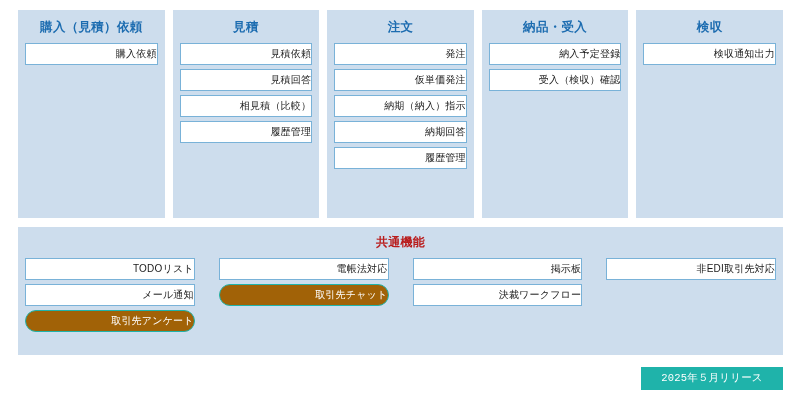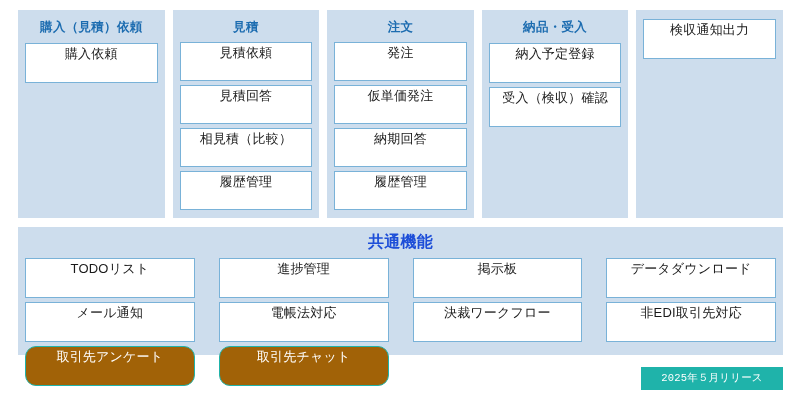--- a/index.html
+++ b/index.html
@@ -50,24 +50,24 @@
     line-height: 16px;
     height: 18px;
     margin-bottom: 6px;
     white-space: nowrap;
   }
 
   .btn {
     background: #ffffff;
     border: 1px solid #79b2d8;
     color: #1a1a1a;
-    font-size: 13px;
+    font-size: 10px;
     line-height: 20px;
-    height: 40px;
-    text-align: center;
+    height: 22px;
+    text-align: right;
     margin-bottom: 4px;
     box-sizing: border-box;
     white-space: nowrap;
     overflow: hidden;
     letter-spacing: 0.2px;
   }
   .btn:last-child { margin-bottom: 0; }
 
   .btn.accent {
     background: #a16207;
@@ -79,22 +79,22 @@
   
   .common-panel {
     background: #cddded;
     margin-top: 9px;
     box-sizing: border-box;
     padding: 7px 7px 9px 7px;
     height: 128px;
   }
 
   .common-title {
-    color: #1d4ed8;
-    font-size: 16px;
+    color: #b91c1c;
+    font-size: 12px;
     font-weight: bold;
     text-align: center;
     line-height: 16px;
     height: 18px;
     margin-bottom: 6px;
     letter-spacing: 0.3px;
   }
 
   .common-grid {
     display: flex;
@@ -141,52 +141,52 @@
         <div class="panel-title">見積</div>
         <div class="btn">見積依頼</div>
         <div class="btn">見積回答</div>
         <div class="btn">相見積（比較）</div>
         <div class="btn">履歴管理</div>
       </div>
       <div class="panel">
         <div class="panel-title">注文</div>
         <div class="btn">発注</div>
         <div class="btn">仮単価発注</div>
+        <div class="btn">納期（納入）指示</div>
         <div class="btn">納期回答</div>
         <div class="btn">履歴管理</div>
       </div>
       <div class="panel">
         <div class="panel-title">納品・受入</div>
         <div class="btn">納入予定登録</div>
         <div class="btn">受入（検収）確認</div>
       </div>
       <div class="panel">
+        <div class="panel-title">検収</div>
         <div class="btn">検収通知出力</div>
       </div>
     </div>
 
   <div class="common-panel">
     <div class="common-title">共通機能</div>
     <div class="common-grid">
         <div class="common-col">
           <div class="btn">TODOリスト</div>
           <div class="btn">メール通知</div>
           <div class="btn accent">取引先アンケート</div>
         </div>
         <div class="common-col">
-          <div class="btn">進捗管理</div>
           <div class="btn">電帳法対応</div>
           <div class="btn accent">取引先チャット</div>
         </div>
         <div class="common-col">
           <div class="btn">掲示板</div>
           <div class="btn">決裁ワークフロー</div>
         </div>
         <div class="common-col">
-          <div class="btn">データダウンロード</div>
           <div class="btn">非EDI取引先対応</div>
         </div>
       </div>
   </div>
 
   <div class="footer">
     <div class="release-badge">2025年５月リリース</div>
   </div>
 
 </div>

